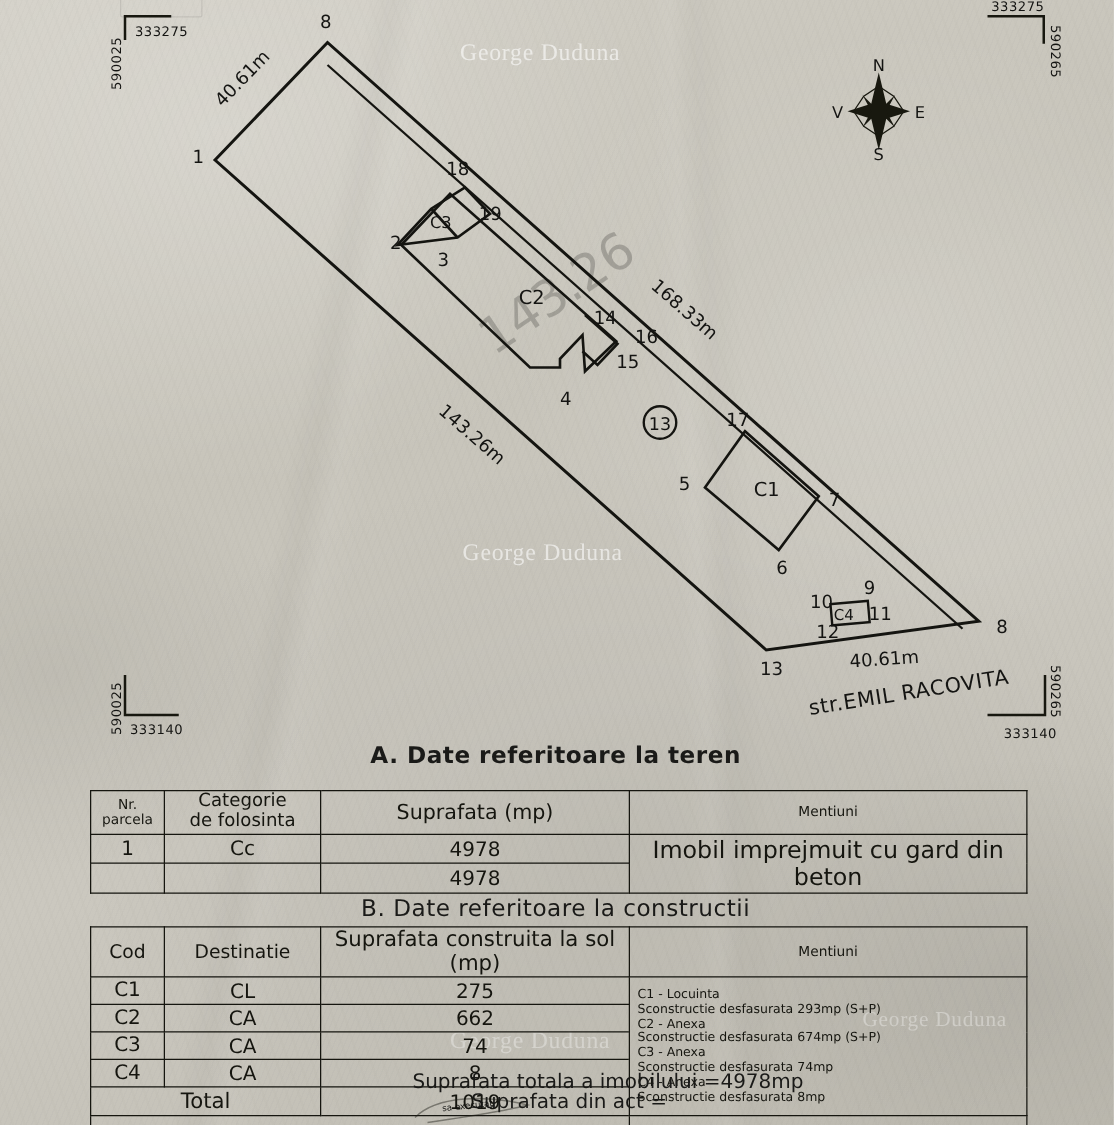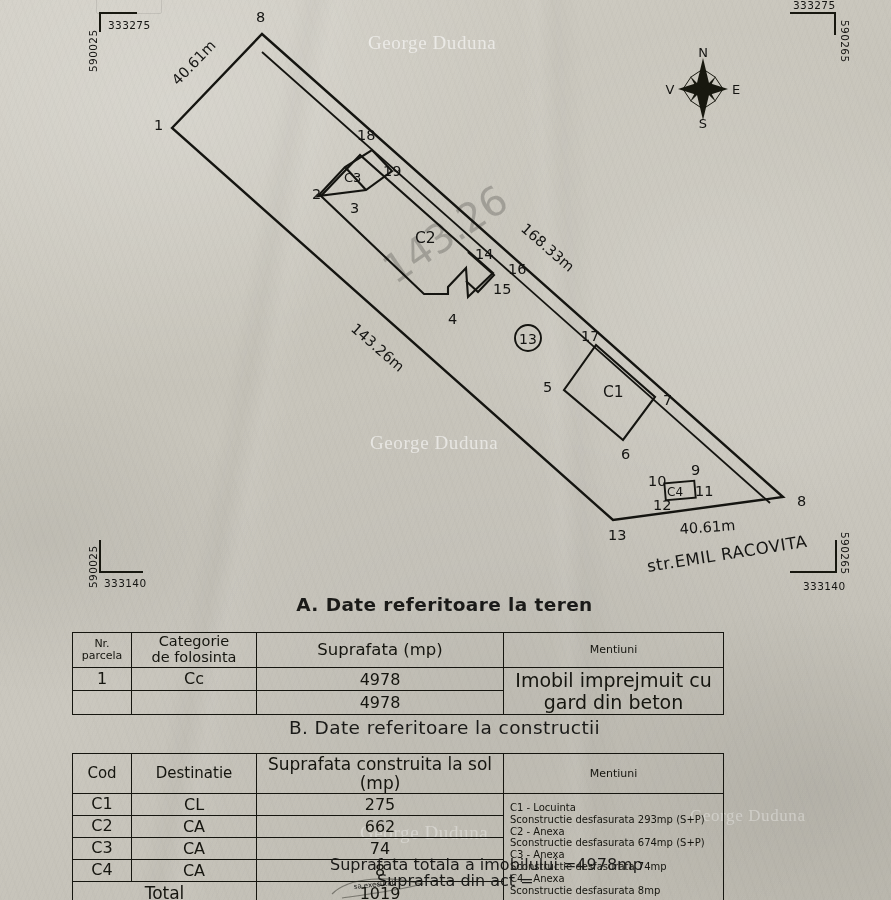--- a/index.html
+++ b/index.html
@@ -45,24 +45,23 @@
     font-family:Liberation Serif, serif;
     color:rgba(255,255,255,.58);
     font-size:19px;letter-spacing:.6px;
     pointer-events:none;user-select:none;white-space:nowrap;
   }
   .wm.dark{color:rgba(255,255,255,.34);}
 
   
   .tables{position:absolute;left:72px;top:592px;width:745px;}
   .tbl{
-    border-collapse:collapse;width:652px;
+    border-collapse:collapse;width:750px;
     font-family:"DejaVu Sans", sans-serif;
     background:transparent;
-    margin-top:12px;
   }
   .tbl td,.tbl th{
     border:1.6px solid #15150f;
     padding:1px 3px;
     font-weight:400;
     color:#15150f;
     background:transparent;
     vertical-align:middle;
   }
   .sec-title{

